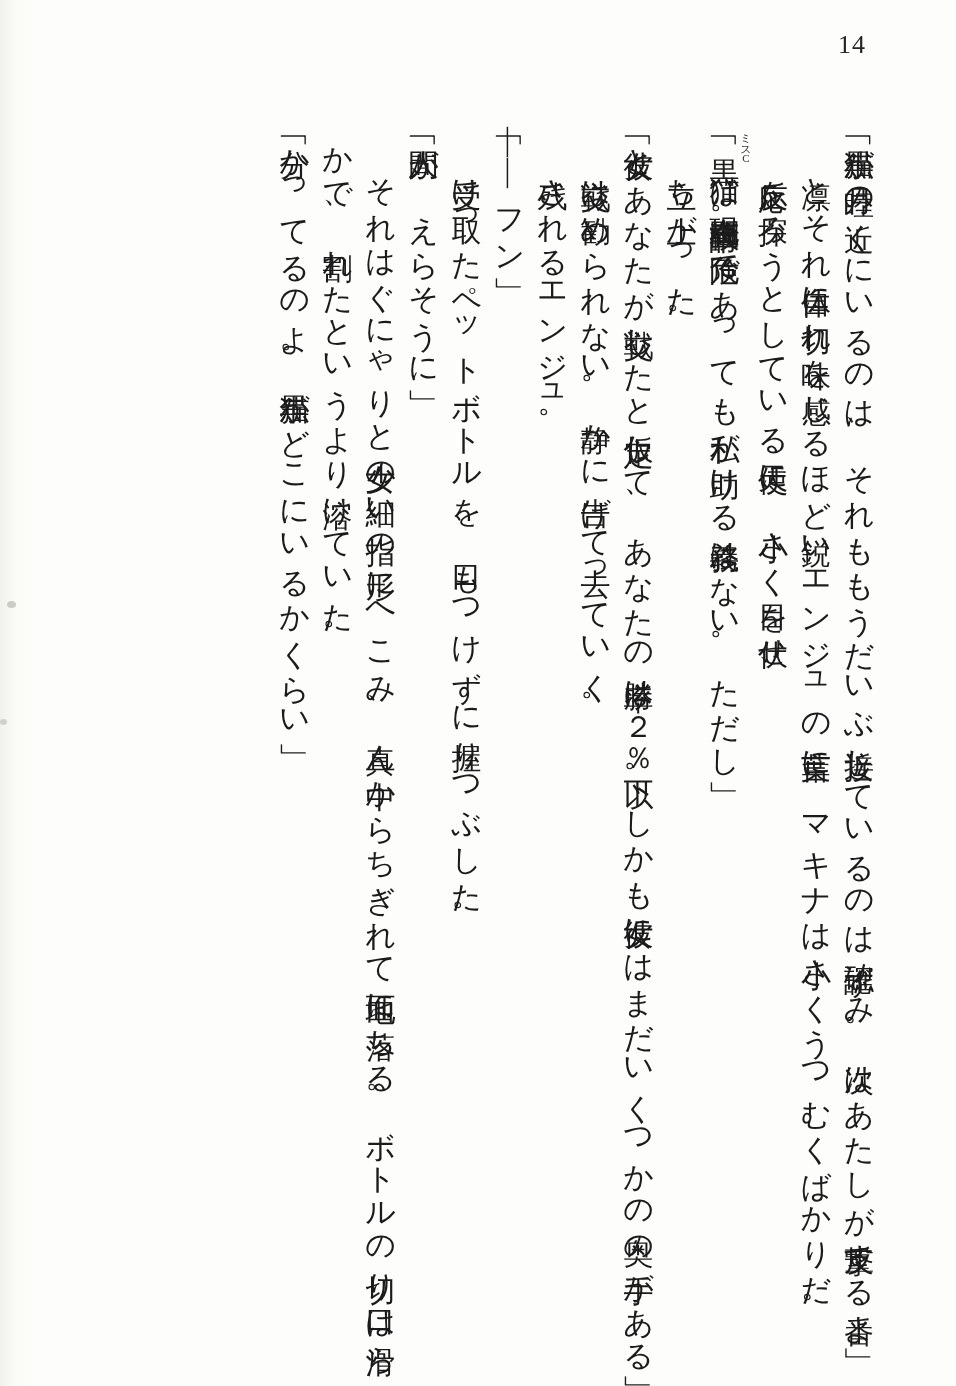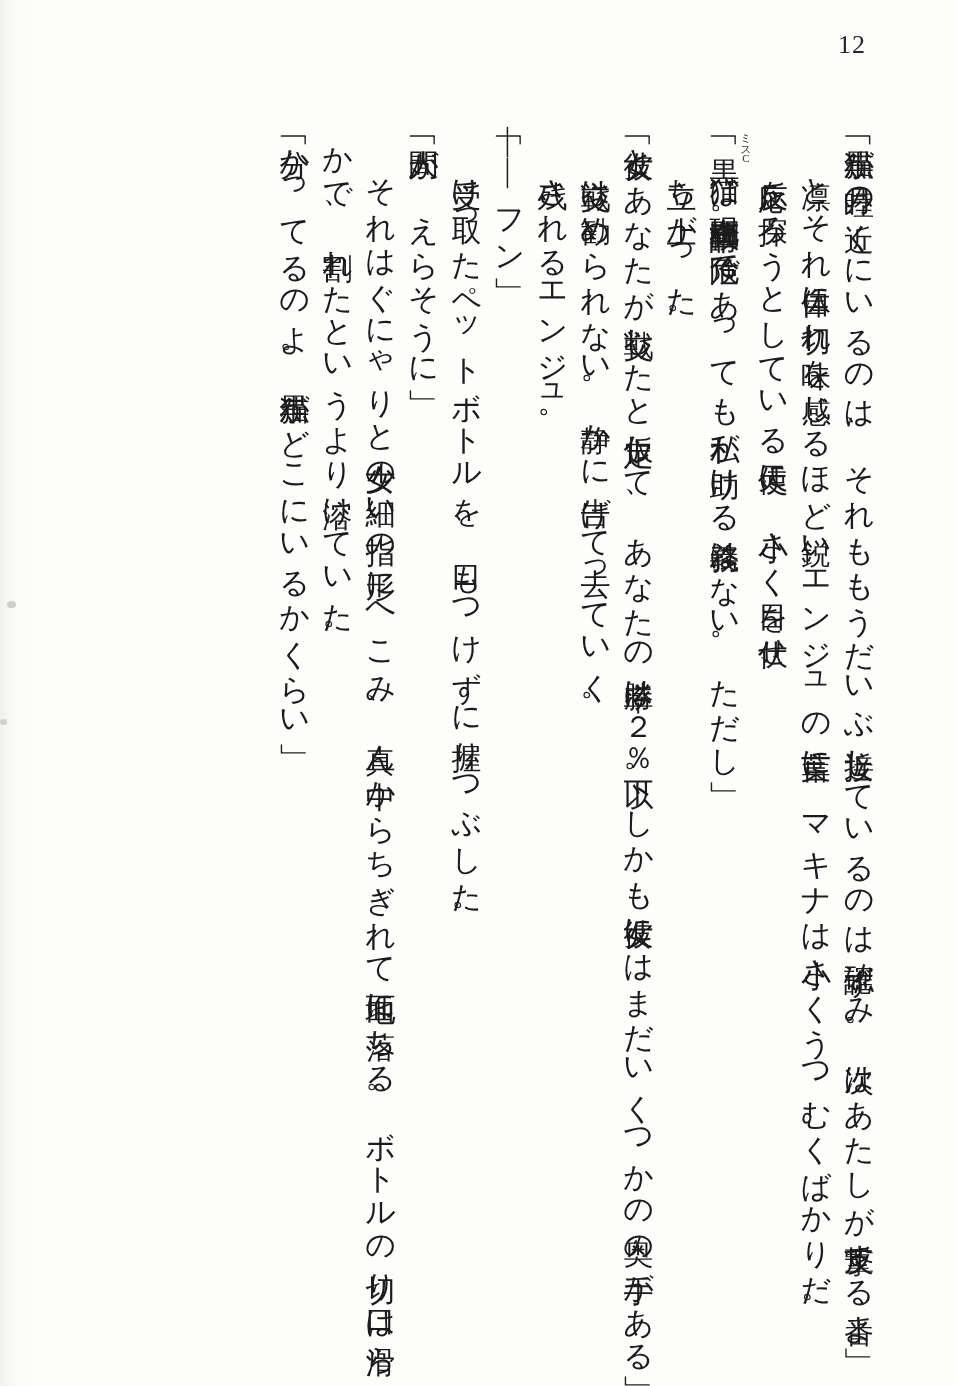--- a/index.html
+++ b/index.html
@@ -39,21 +39,21 @@
     position: absolute; border-radius: 50%;
     background: #b5b5af;
   }
   .speck-1 { left: 7px; top: 601px; width: 9px; height: 7px; opacity: 0.65; }
   .speck-2 { left: 0px; top: 719px; width: 7px; height: 6px; opacity: 0.55; }
 </style>
 </head>
 <body style="background: rgb(253, 253, 251);">
 
 <div class="page">
-  <div class="page-number">12</div>
+  <div class="page-number">14</div>
 
   <section class="text-block" style="color: rgb(27, 27, 27);">
       <p>「黒猫が睦月の近くにいるのは、それももうだいぶ接近しているのは確認ずみ。次はあたしが反撃する番よ」</p>
       <p class="indent">凛とそれ自体に切れ味を感じるほど鋭いエンジュの言葉に、マキナは小さくうつむくばかりだ。</p>
       <p class="indent">反応を探ろうとしている天使に、小さく目を伏せ、</p>
       <p>「<ruby>黒猫<rt>ミスC</rt></ruby>は現在査問検討中。危険であっても私が助ける義務はない。ただし」</p>
       <p class="indent">立ち上がった。</p>
       <p>「彼女とあなたが交戦したと仮定して、あなたの勝率は２％以下。しかも彼女にはまだいくつかの奥の手がある」</p>
       <p class="indent">交戦は勧められない。静かに告げて去っていく。</p>
       <p class="indent">残されるエンジュ。</p>

